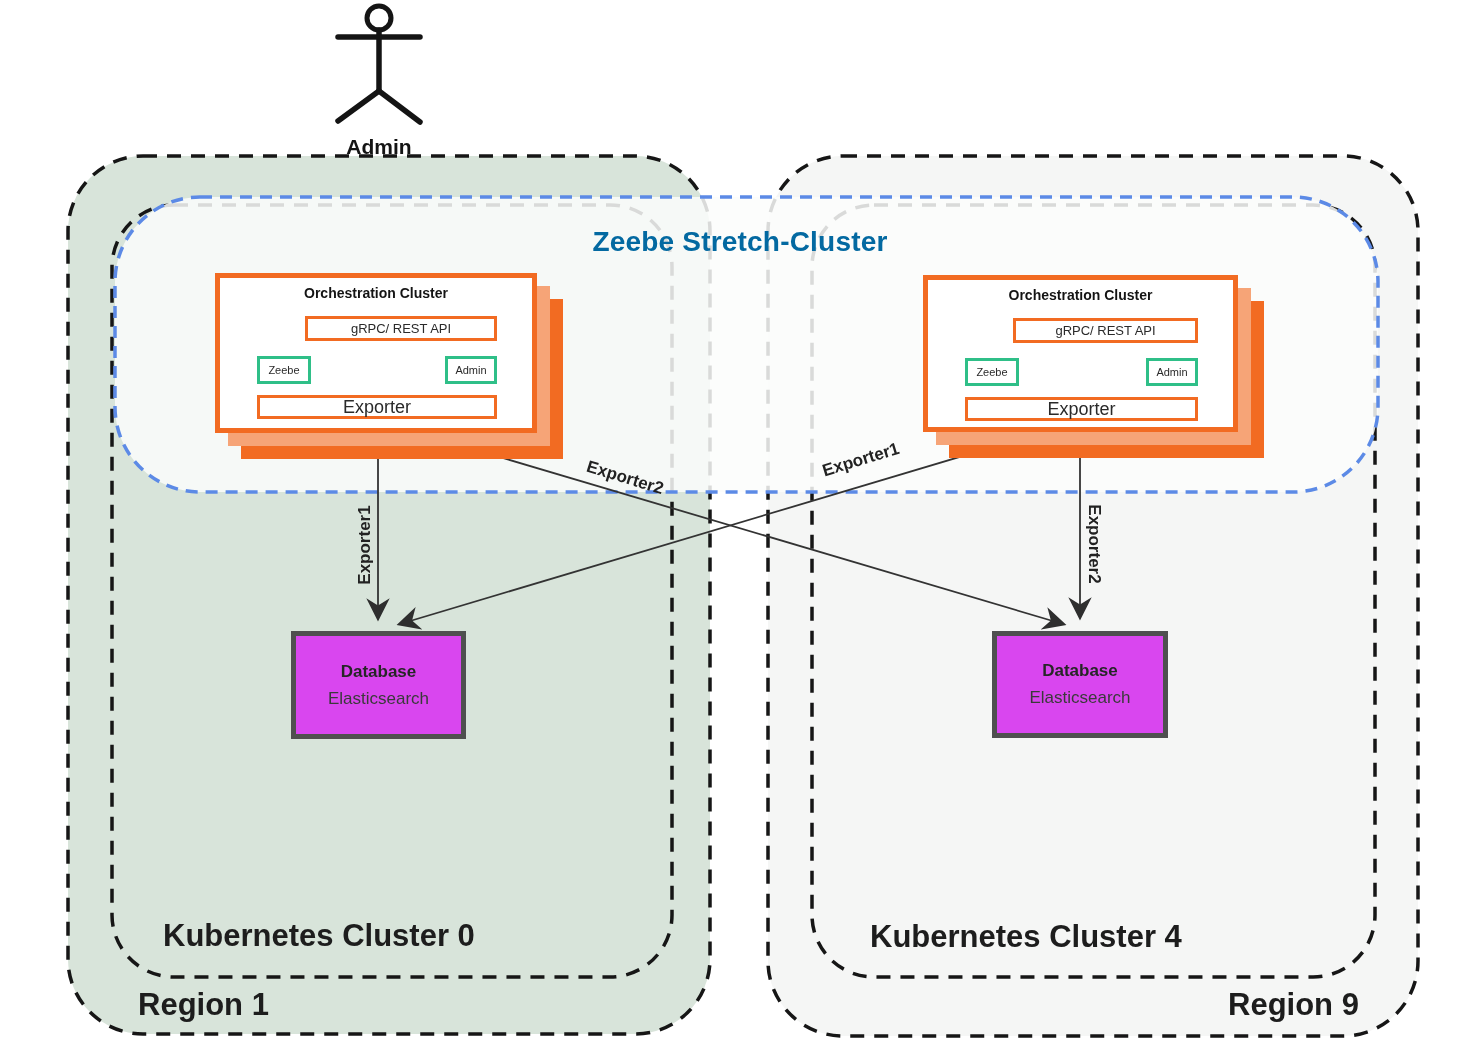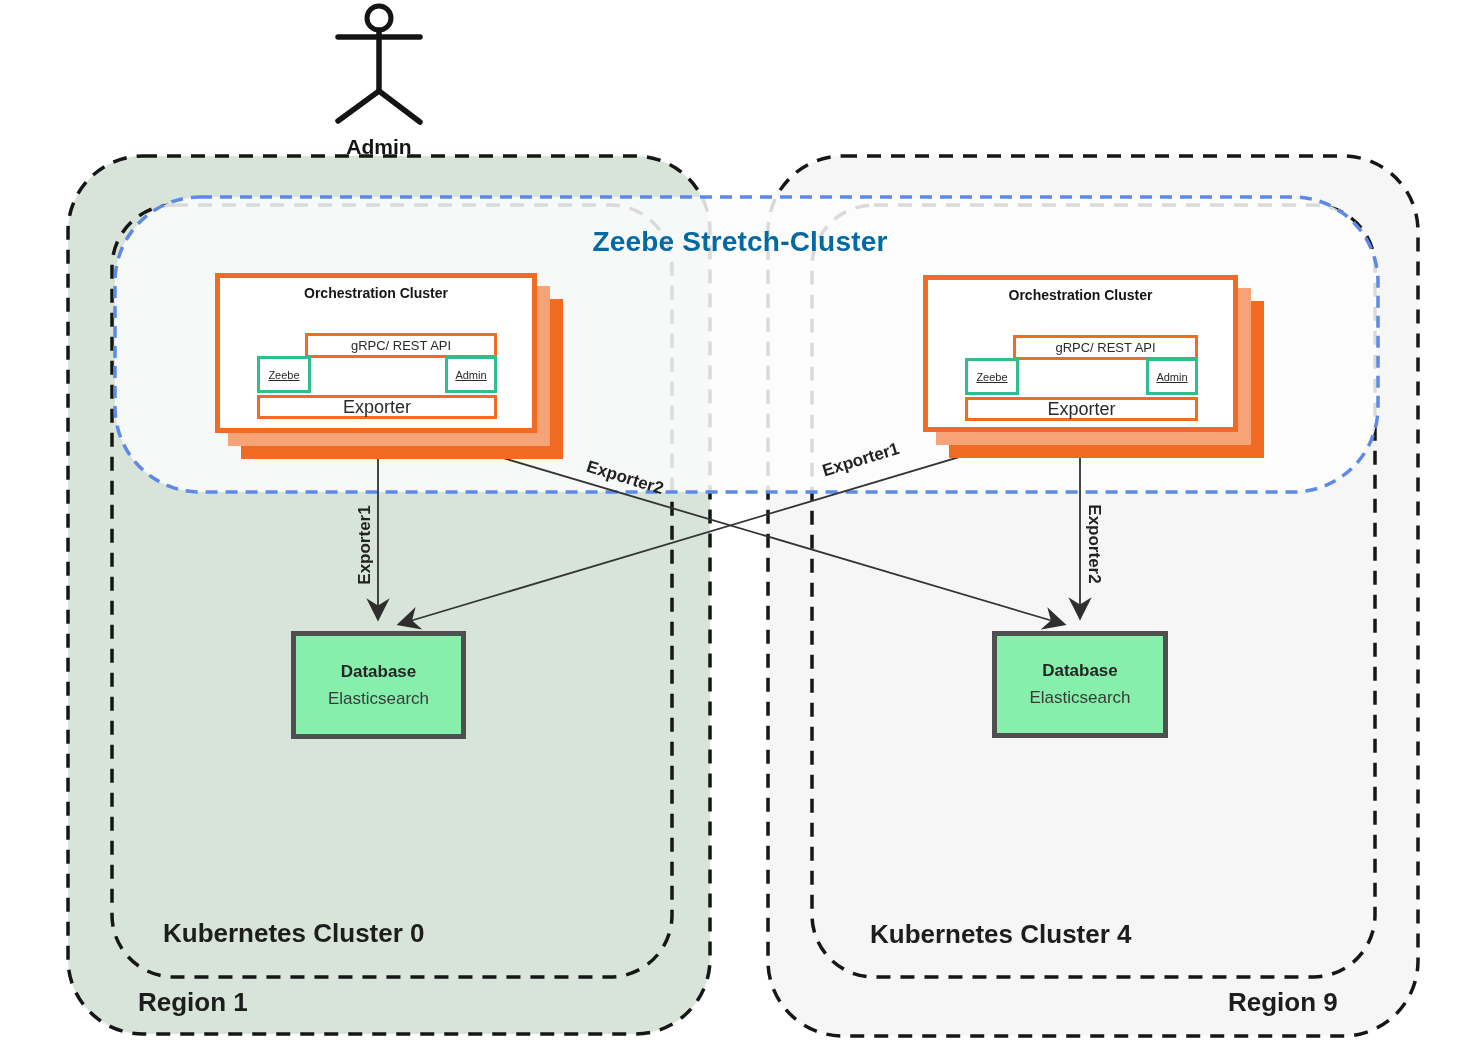--- a/index.html
+++ b/index.html
@@ -14,51 +14,51 @@
     color: #1d1d1d;
   }
   .stage svg.base { position: absolute; left: 0; top: 0; }
   .abs { position: absolute; }
 
   
   .user-label { left: 339px; top: 135px; width: 80px; text-align: center;
     font-size: 21px; font-weight: 700; color: #141414; }
   .stretch-title { left: 554px; top: 226px; width: 372px; text-align: center;
     font-size: 28px; font-weight: 700; color: #0369a1; letter-spacing: .2px; }
-  .zone-label { font-size: 26px; font-weight: 700; color: #1d1d1d; white-space: nowrap; }
+  .zone-label { font-size: 31px; font-weight: 700; color: #1d1d1d; white-space: nowrap; }
   .k8s0-label { left: 163px; top: 918px; }
   .region0-label { left: 138px; top: 987px; }
   .k8s1-label { left: 870px; top: 919px; }
   .region1-label { left: 1228px; top: 987px; }
 
   
   .orch-stack { position: absolute; }
   .orch-left { left: 215px; top: 273px; width: 322px; height: 160px; }
   .orch-right { left: 923px; top: 275px; width: 315px; height: 157px; }
   .stack-layer { position: absolute; width: 100%; height: 100%; }
   .stack-back { left: 26px; top: 26px; background: #F26B22; }
   .stack-mid { left: 13px; top: 13px; background: #F6A477; }
   .orch-main { position: absolute; left: 0; top: 0; width: 100%; height: 100%;
     background: #ffffff; border: 5px solid #F26B22; }
   .orch-title { position: absolute; left: 0; right: 0; top: 7px; text-align: center;
     font-size: 14px; font-weight: 700; color: #141414; }
-  .api-box { position: absolute; left: 37px; right: 35px; top: 55px; height: 25px;
+  .api-box { position: absolute; left: 37px; right: 35px; top: 38px; height: 25px;
     border: 3px solid #F26B22; display: flex; align-items: center; justify-content: center;
     font-size: 13px; color: #2a2a2a; background: #fff; margin-left: 48px; }
-  .zeebe-box, .admin-box { position: absolute; top: 78px; height: 37px;
+  .zeebe-box, .admin-box { position: absolute; top: 78px; height: 28px;
     border: 3px solid #2FBF88; display: flex; align-items: center; justify-content: center;
-    font-size: 11px; color: #2a2a2a; background: #fff; text-decoration: underline; }
+    font-size: 11px; color: #2a2a2a; background: #fff; }
   .zeebe-box { left: 37px; width: 54px; }
   .admin-box { right: 35px; width: 52px; }
   .exporter-box { position: absolute; left: 37px; right: 35px; top: 117px; height: 24px;
     border: 3px solid #F26B22; display: flex; align-items: center; justify-content: center;
     font-size: 18px; color: #2a2a2a; background: #fff; }
 
   
-  .db-node { position: absolute; background: #86efac; border: 5px solid #4F4F4F;
+  .db-node { position: absolute; background: #d946ef; border: 5px solid #4F4F4F;
     display: flex; flex-direction: column; align-items: center; justify-content: center;
     gap: 7px; }
   .db-left { left: 291px; top: 631px; width: 175px; height: 108px; }
   .db-right { left: 992px; top: 631px; width: 176px; height: 107px; }
   .db-title { font-size: 17px; font-weight: 700; color: #262626; }
   .db-sub { font-size: 17px; color: #3a3a3a; }
 
   
   .edge-label { position: absolute; font-size: 17px; font-weight: 700; color: #222;
     white-space: nowrap; transform-origin: center; }

